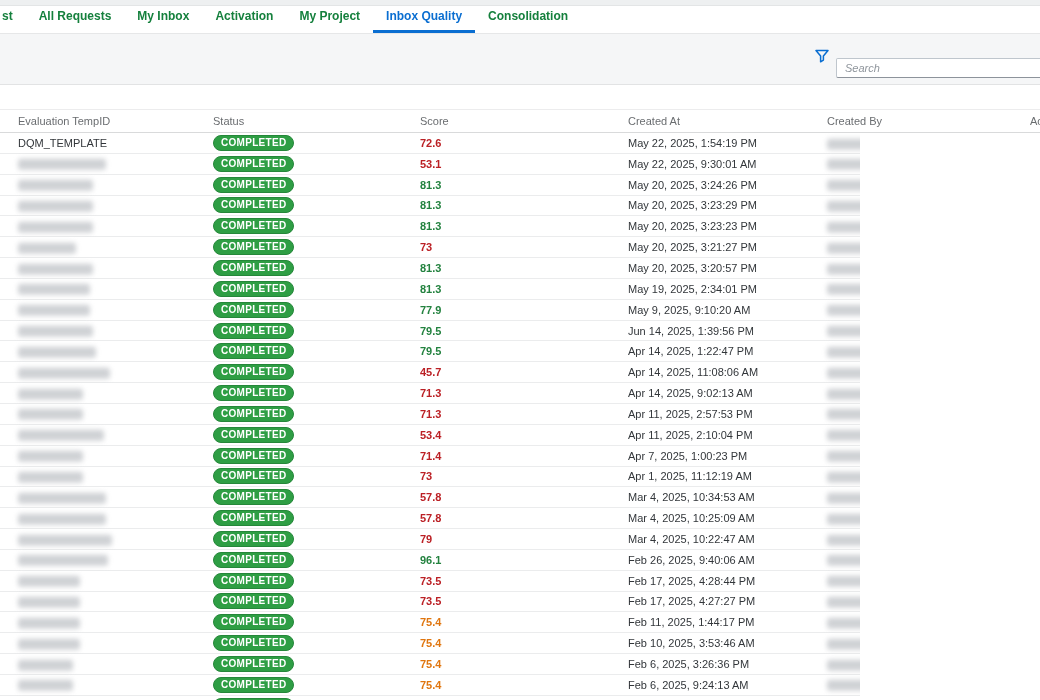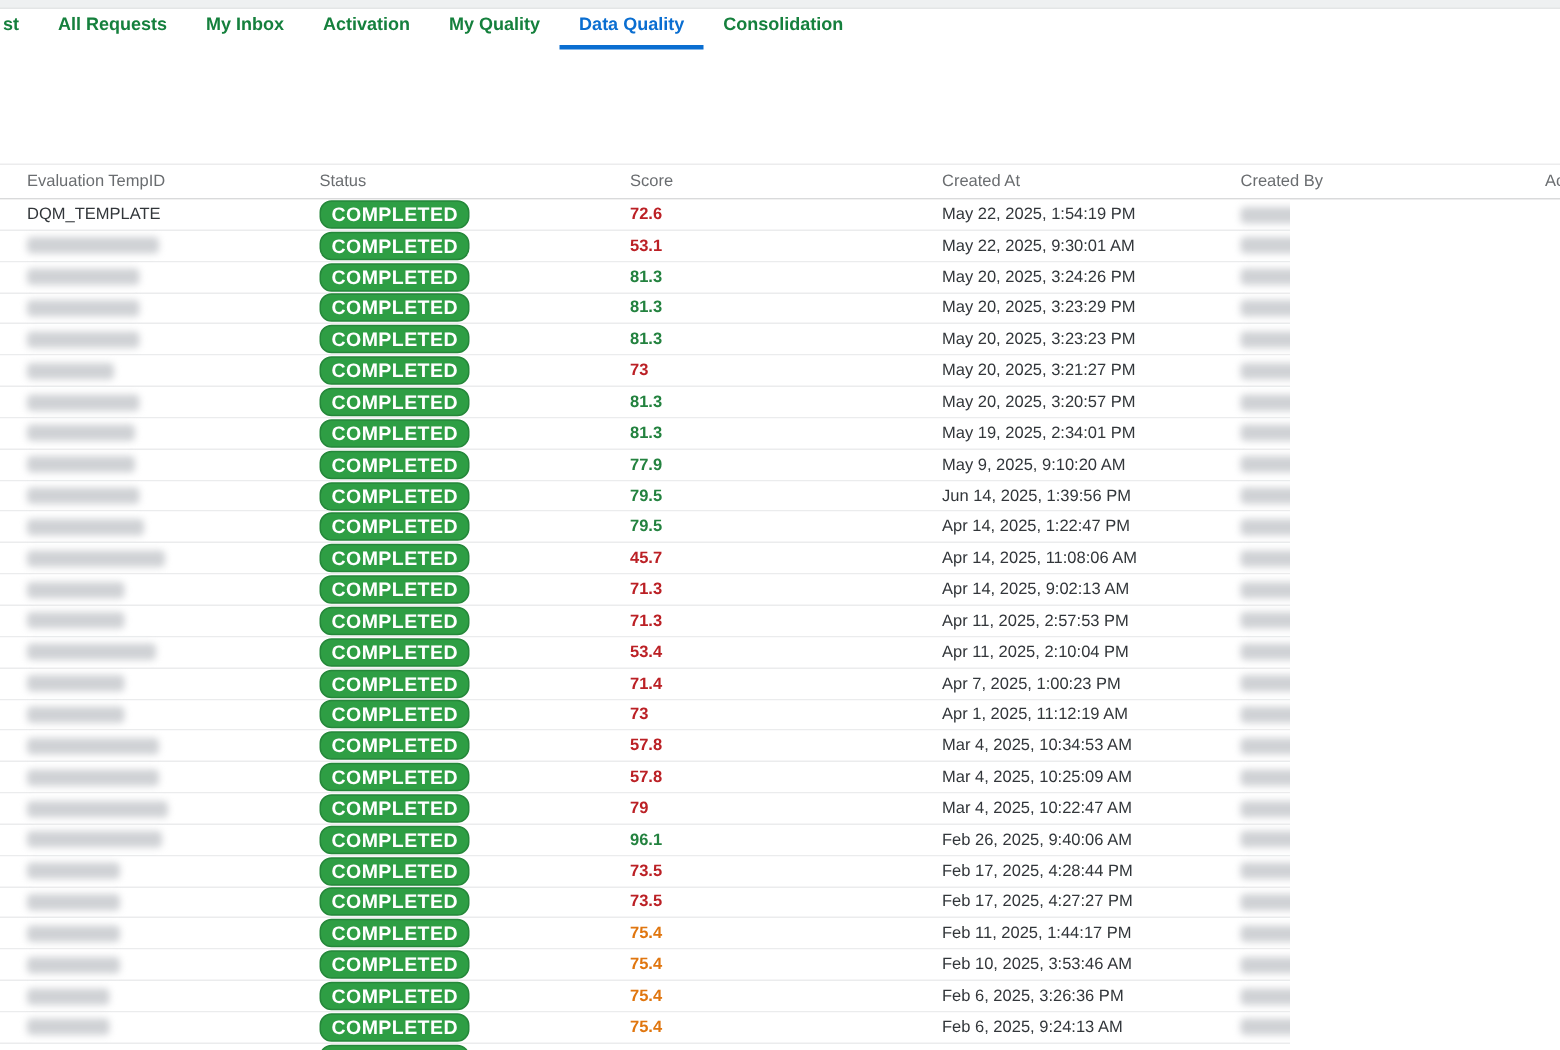--- a/index.html
+++ b/index.html
@@ -45,21 +45,21 @@
 
   .rows { position:absolute; left:0; top:133px; width:860px; height:567px; overflow:hidden; }
   .trow { position:relative; width:1040px; height:20.85px; border-bottom:1px solid #ebeced;
     background:#fff; }
   .cell { position:absolute; top:50%; transform:translateY(-50%); font-size:11px;
     color:#32363a; white-space:nowrap; }
   .c1 { left:18px; } .c2 { left:213px; } .c3 { left:420px; } .c4 { left:628px; }
   .c5 { left:827px; } .c6 { left:1030px; }
 
   .badge { display:inline-block; background:#2e9e44; border:1px solid #25873a;
-    color:#fff; font-size:13px; font-weight:700; letter-spacing:.3px;
+    color:#fff; font-size:10px; font-weight:700; letter-spacing:.3px;
     border-radius:8px; padding:2px 7px 2px 7px; line-height:1; }
 
   .score { font-weight:700; }
   .score-red { color:#bb2025;text-align:center; }
   .score-green { color:#23823f; }
   .score-orange { color:#e0760f; }
 
   .redact { display:inline-block; height:11px; border-radius:3px;
     background:#a9adb3; opacity:.55; filter:blur(2.6px); vertical-align:middle; }
 </style>
@@ -68,25 +68,35 @@
 
 <div class="page">
 
   <div class="top-strip"></div>
 
   <div class="navbar" id="navbar">
       <div class="nav-tab">st</div>
       <div class="nav-tab">All Requests</div>
       <div class="nav-tab">My Inbox</div>
       <div class="nav-tab">Activation</div>
-      <div class="nav-tab">My Quality</div>
-      <div class="nav-tab active">Data Quality</div>
+      <div class="nav-tab">My Project</div>
+      <div class="nav-tab active">Inbox Quality</div>
       <div class="nav-tab">Consolidation</div>
     </div>
 
+  <div class="band">
+    <div class="filter-btn">
+      <svg width="14" height="14" viewBox="0 0 14 14">
+        <path d="M1 1.5h12l-4.6 5.6v4l-2.8 1.7V7.1z" fill="none" stroke="#0a6ed1" stroke-width="1.5" stroke-linejoin="round"></path>
+      </svg>
+    </div>
+    <div class="search-wrap">
+      <input class="search-input" type="text" placeholder="Search" style="">
+    </div>
+  </div>
 
 
   <div class="thead">
     <div class="th c1">Evaluation TempID</div>
     <div class="th c2">Status</div>
     <div class="th c3">Score</div>
     <div class="th c4">Created At</div>
     <div class="th c5">Created By</div>
     <div class="th c6">Action</div>
   </div>

